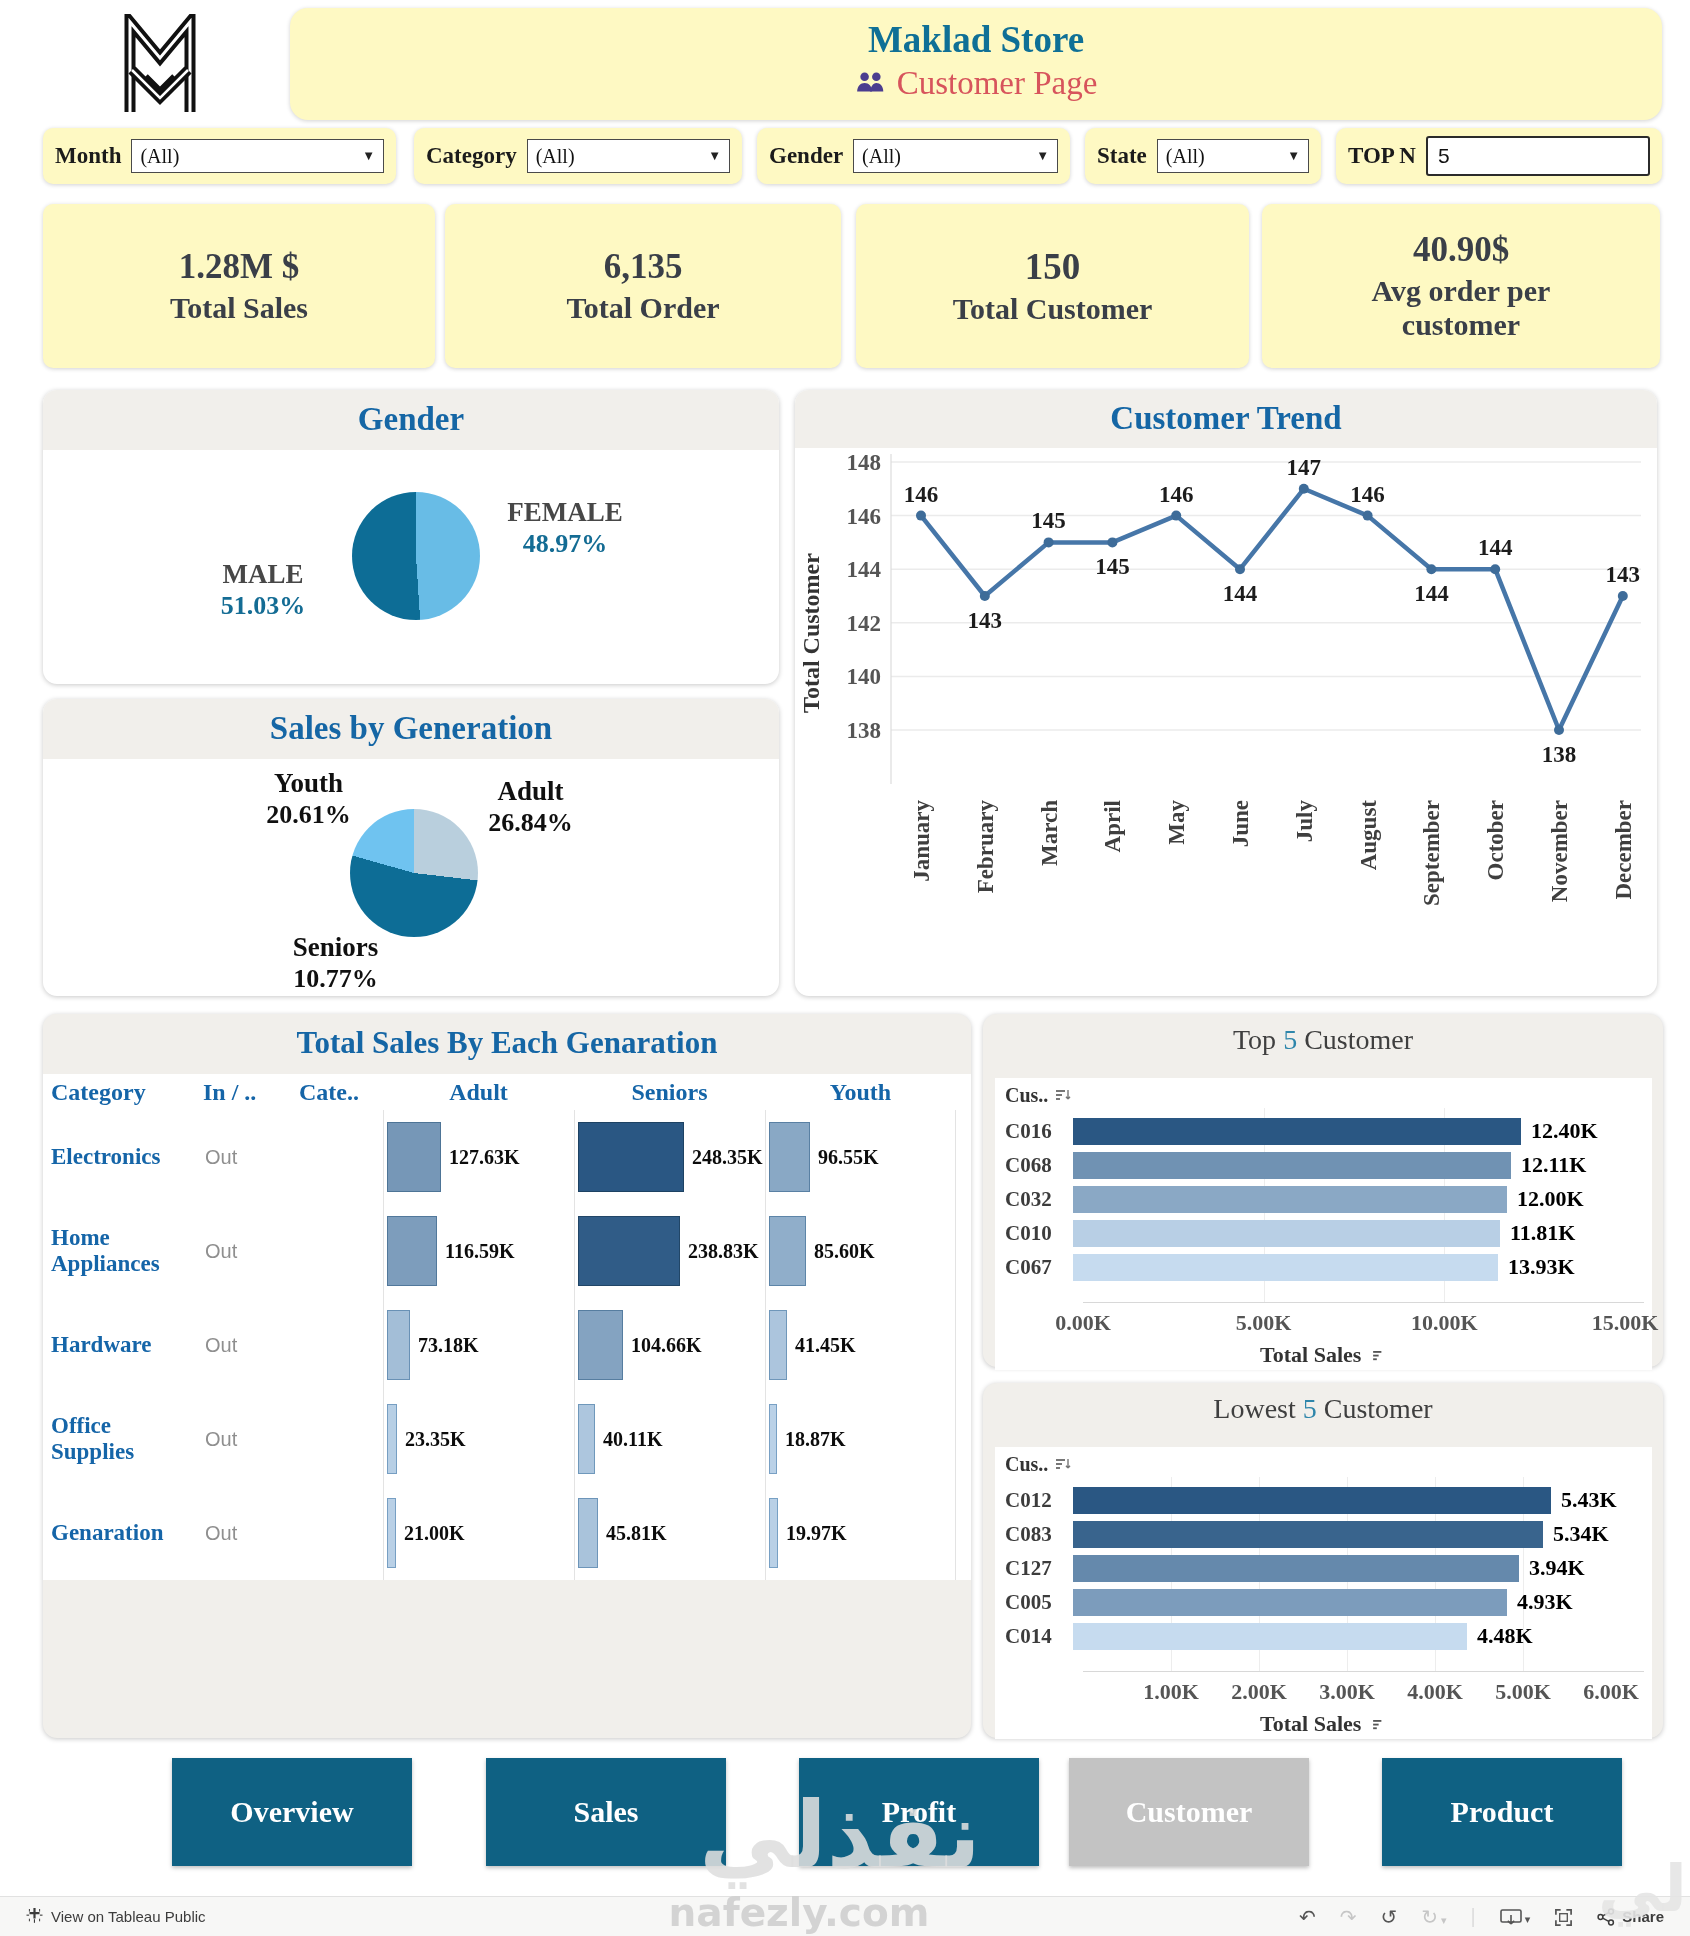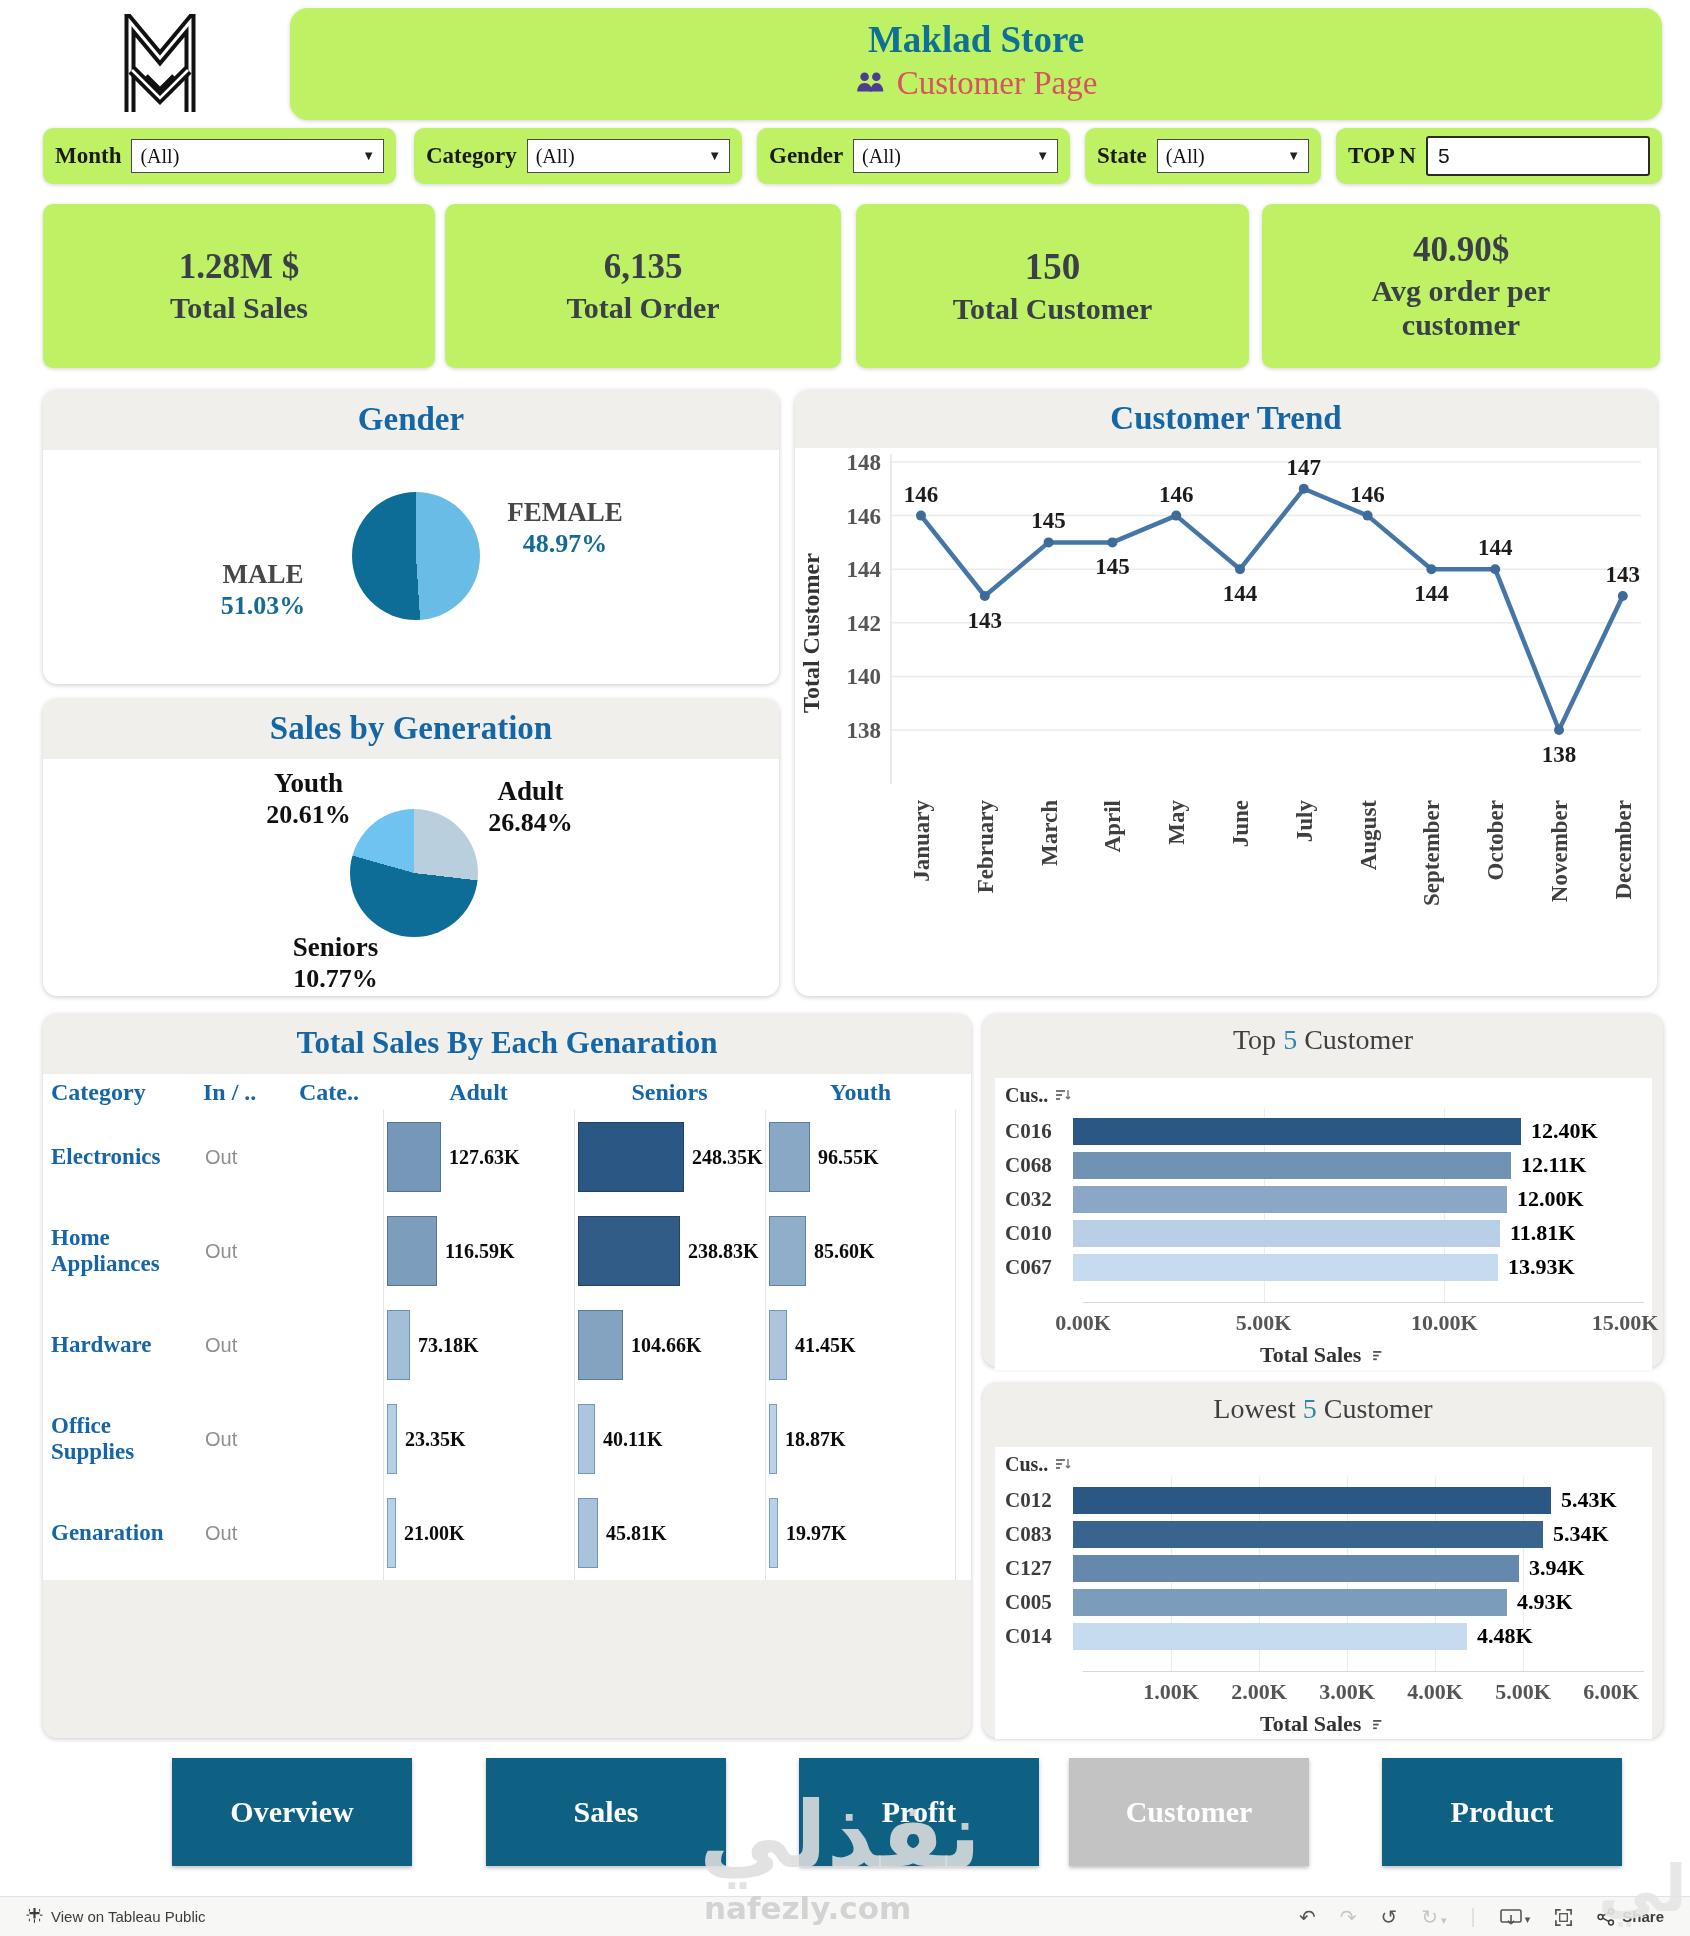--- a/index.html
+++ b/index.html
@@ -1,19 +1,19 @@
 <!DOCTYPE html>
 <html><head>
 <meta charset="utf-8">
 <style>
   html,body{margin:0;padding:0;}
   body{width:1690px;height:1936px;position:relative;background:#fff;
        font-family:"Liberation Serif",serif;overflow:hidden;}
   .abs{position:absolute;}
-  .graycard{position:absolute;background:#bef264;border-radius:10px;box-shadow:0 1px 4px rgba(0,0,0,.18);}
+  .graycard{position:absolute;background:#fef9c3;border-radius:10px;box-shadow:0 1px 4px rgba(0,0,0,.18);}
   .card{position:absolute;background:#fff;border-radius:14px;box-shadow:0 1px 5px rgba(0,0,0,.22);overflow:hidden;}
   .card-head{background:#f1efeb;text-align:center;font-weight:bold;color:#1566a5;}
   
   #title-card{left:290px;top:8px;width:1372px;height:112px;border-radius:18px;text-align:center;}
   #main-title{font-size:37px;font-weight:bold;color:#0f7096;margin-top:10px;}
   #sub-title-row{display:flex;align-items:center;justify-content:center;gap:10px;margin-top:4px;}
   #sub-title{font-size:33px;color:#d7545c;}
   
   .filter-card{top:128px;height:56px;display:flex;align-items:center;gap:10px;padding:0 12px;box-sizing:border-box;}
   .filter-label{font-weight:bold;font-size:23px;color:#1b1b1b;white-space:nowrap;}
@@ -73,21 +73,21 @@
   #toolbar{position:absolute;left:0;right:0;top:1896px;height:40px;background:#f7f7f6;border-top:1px solid #e1e1e1;
            display:flex;align-items:center;padding:0 26px;box-sizing:border-box;
            font-family:"Liberation Sans",sans-serif;font-size:15px;color:#3c3c3c;}
   #tb-left{display:flex;align-items:center;gap:8px;}
   #tb-right{margin-left:auto;display:flex;align-items:center;gap:24px;font-size:20px;}
   .tbi{color:#555;} .tbi.dis{color:#c6c6c6;} .tbi .mini{font-size:11px;}
   #share-grp{display:flex;align-items:center;gap:7px;font-size:15px;font-weight:bold;color:#3c3c3c;}
   
   .wm{position:absolute;z-index:60;pointer-events:none;font-family:"DejaVu Sans",sans-serif;font-weight:bold;}
   #wm-ar{left:680px;top:1782px;width:320px;text-align:center;font-size:92px;color:rgba(222,222,222,.88);}
-  #wm-latin{left:704px;top:1890px;width:300px;text-align:left;font-size:31px;color:rgba(209,209,209,.95);}
+  #wm-latin{left:649px;top:1890px;width:300px;text-align:center;font-size:39px;color:rgba(209,209,209,.95);}
   #wm-frag{left:1598px;top:1852px;font-size:64px;color:rgba(228,228,228,.9);}
   svg text{font-family:"Liberation Serif",serif;}
 </style>
 </head>
 <body>
 
 <div class="abs" style="left:120px;top:14px;width:80px;height:104px;">
   <svg width="80" height="104" viewBox="0 0 80 104">
     <path d="M10 98 V8 L40 44 L70 8 V98" fill="none" stroke="#111" stroke-width="11"></path>
     <path d="M10 98 V8 L40 44 L70 8 V98" fill="none" stroke="#fff" stroke-width="3"></path>

